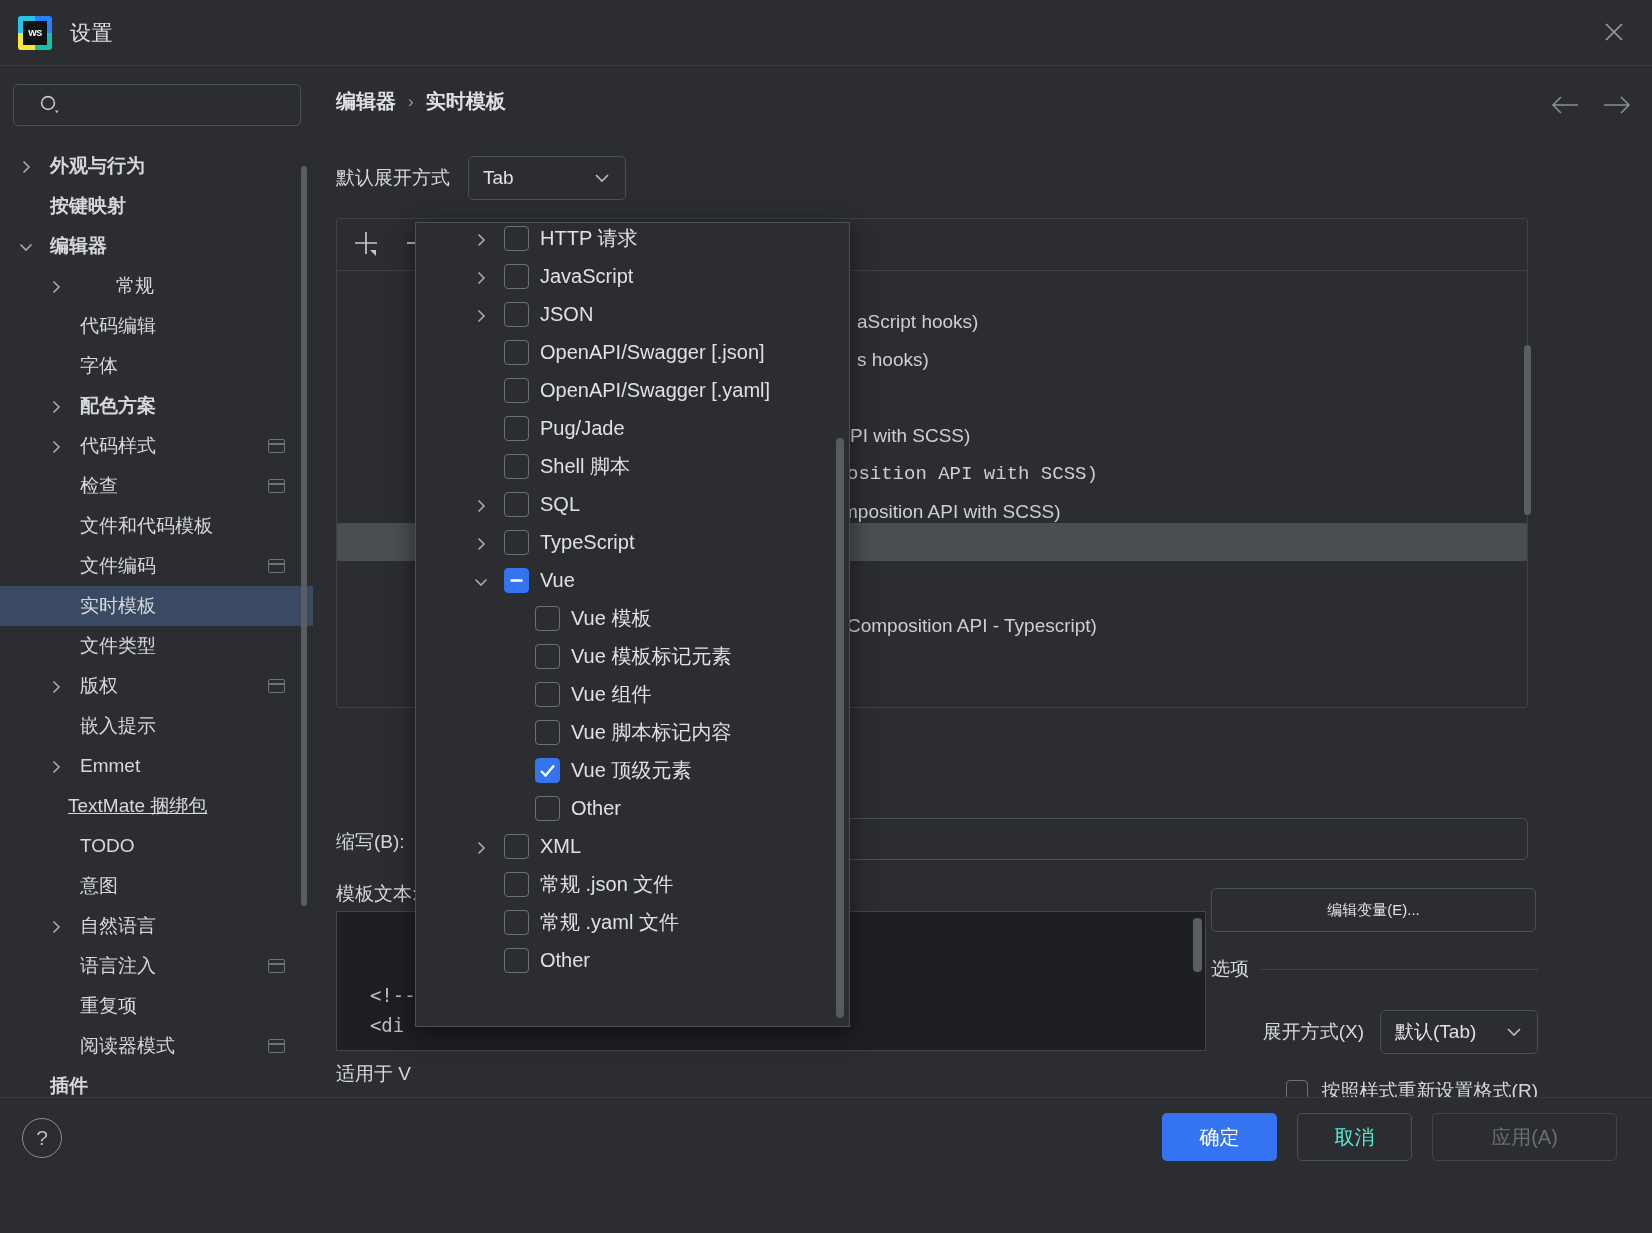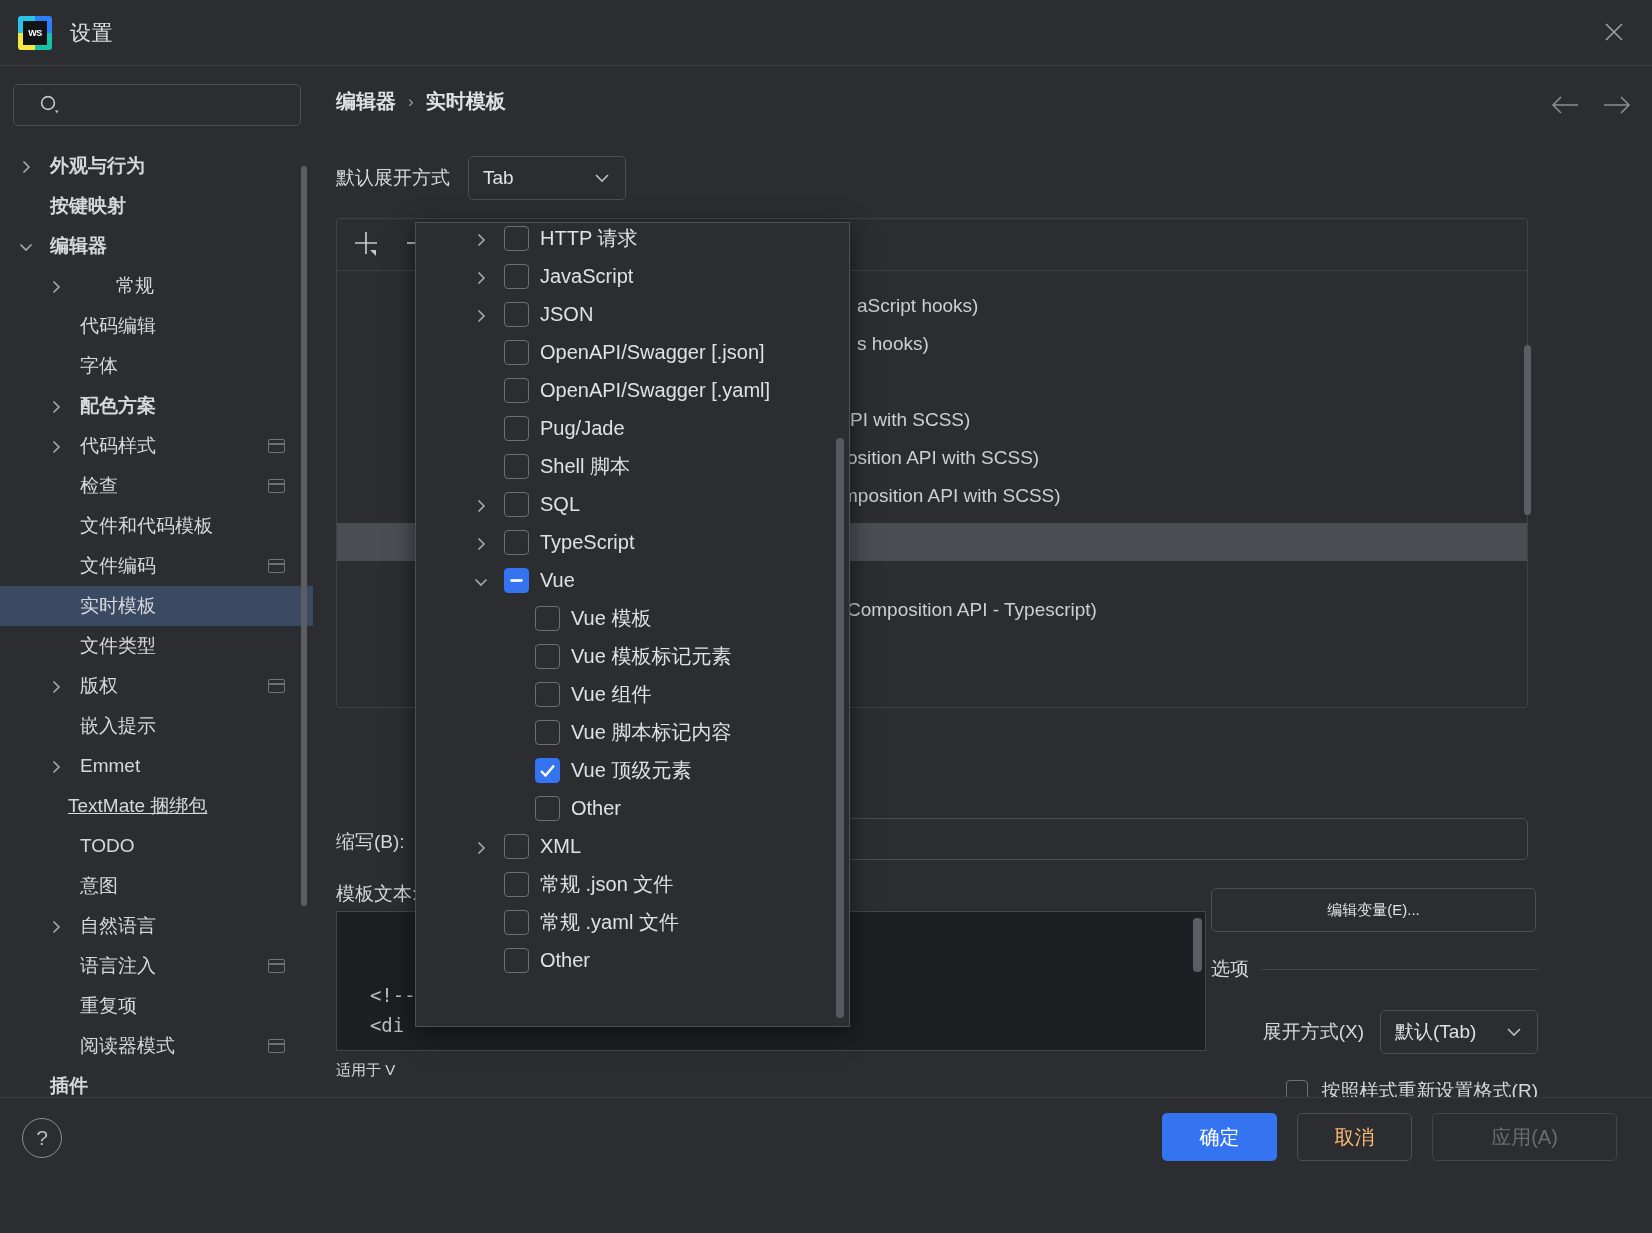--- a/index.html
+++ b/index.html
@@ -112,21 +112,21 @@
     border: 1px solid #3f4145; border-radius: 3px; background: #2b2d30;
   }
   .tpl-toolbar {
     height: 52px; border-bottom: 1px solid #3f4145;
     display: flex; align-items: center; padding-left: 12px; gap: 18px;
   }
   .tb-btn { width: 34px; height: 34px; color: #c6c8cc; cursor: pointer; position: relative; }
   .tpl-list { position: relative; height: 436px; overflow: hidden; }
   .tpl-row {
     position: absolute; left: 0; right: 0; height: 38px;
-    display: flex; align-items: flex-start; padding-left: 10px;
+    display: flex; align-items: flex-end; padding-left: 10px;
     font-size: 19px; color: #cdcfd3; white-space: nowrap;
   }
   .tpl-row.sel { background: #4a4d52; }
   .tpl-scroll {
     position: absolute; right: -4px; top: 126px; width: 7px; height: 170px;
     background: #5a5d63; border-radius: 4px;
   }
 
   
   .abbr-label { position: absolute; left: 23px; top: 763px; font-size: 19px; color: #d6d8dc; }
@@ -141,21 +141,21 @@
     position: absolute; left: 23px; top: 845px; width: 870px; height: 140px;
     background: #1e1f22; border: 1px solid #43454a;
     font-family: "DejaVu Sans Mono", "Liberation Mono", monospace;
     font-size: 19px; color: #bcbec4; padding: 8px 10px; overflow: hidden;
     line-height: 30px; white-space: pre;
   }
   .code-scroll {
     position: absolute; right: 3px; top: 6px; width: 9px; height: 54px;
     background: #5a5d63; border-radius: 4px;
   }
-  .applies { position: absolute; left: 23px; top: 995px; font-size: 15px; color: #d6d8dc; }
+  .applies { position: absolute; left: 23px; top: 995px; font-size: 19px; color: #d6d8dc; }
   .change-link {
     position: absolute; left: 23px; top: 1028px; font-size: 19px; color: #5a91e0;
     cursor: pointer; display: flex; align-items: center; gap: 8px;
   }
   .change-link .cv { width: 15px; height: 15px; color: #5a91e0; }
 
   .btn-edit-vars {
     position: absolute; left: 898px; top: 822px; width: 325px; height: 44px;
     border: 1px solid #4b4e54; border-radius: 5px; background: #2b2d30;
     display: flex; align-items: center; justify-content: center;
@@ -210,21 +210,21 @@
     border-radius: 50%; border: 1.6px solid #8b8e94; color: #b9bcc2;
     display: flex; align-items: center; justify-content: center;
     font-size: 21px; cursor: pointer;
   }
   .fbtn {
     position: absolute; top: 15px; height: 48px; border-radius: 5px;
     display: flex; align-items: center; justify-content: center;
     font-size: 20px; cursor: pointer;
   }
   .fbtn.primary { right: 375px; width: 115px; background: #3574f0; color: #fff; }
-  .fbtn.plain { right: 240px; width: 115px; background: #2b2d30; color: #fdba74; border: 1px solid #4b4e54; }
+  .fbtn.plain { right: 240px; width: 115px; background: #2b2d30; color: #5eead4; border: 1px solid #4b4e54; }
   .fbtn.disabled { right: 35px; width: 185px; background: #2b2d30; color: #6a6d73; border: 1px solid #43454a; }
 </style>
 </head>
 <body>
 
 <div id="root">
 
   <div class="titlebar">
     <div class="ws-logo">
       <div class="q1"></div>
@@ -409,21 +409,21 @@
           <div class="tpl-row" style="top: 24px;">
             <span style="margin-left: 510px;">aScript hooks)</span>
           </div>
           <div class="tpl-row" style="top: 62px;">
             <span style="margin-left: 510px;">s hooks)</span>
           </div>
           <div class="tpl-row" style="top: 138px;">
             <span style="margin-left: 503px;">PI with SCSS)</span>
           </div>
           <div class="tpl-row" style="top: 176px;">
-            <span style="margin-left: 500px;">osition API with SCSS)</span>
+            <span style="margin-left: 500px; font-family: Liberation Mono, monospace;">osition API with SCSS)</span>
           </div>
           <div class="tpl-row" style="top: 214px;">
             <span style="margin-left: 495px;">mposition API with SCSS)</span>
           </div>
           <div class="tpl-row sel" style="top: 252px;">
             <span style="margin-left: 500px;"></span>
           </div>
           <div class="tpl-row" style="top: 328px;">
             <span style="margin-left: 500px;">Composition API - Typescript)</span>
           </div>

